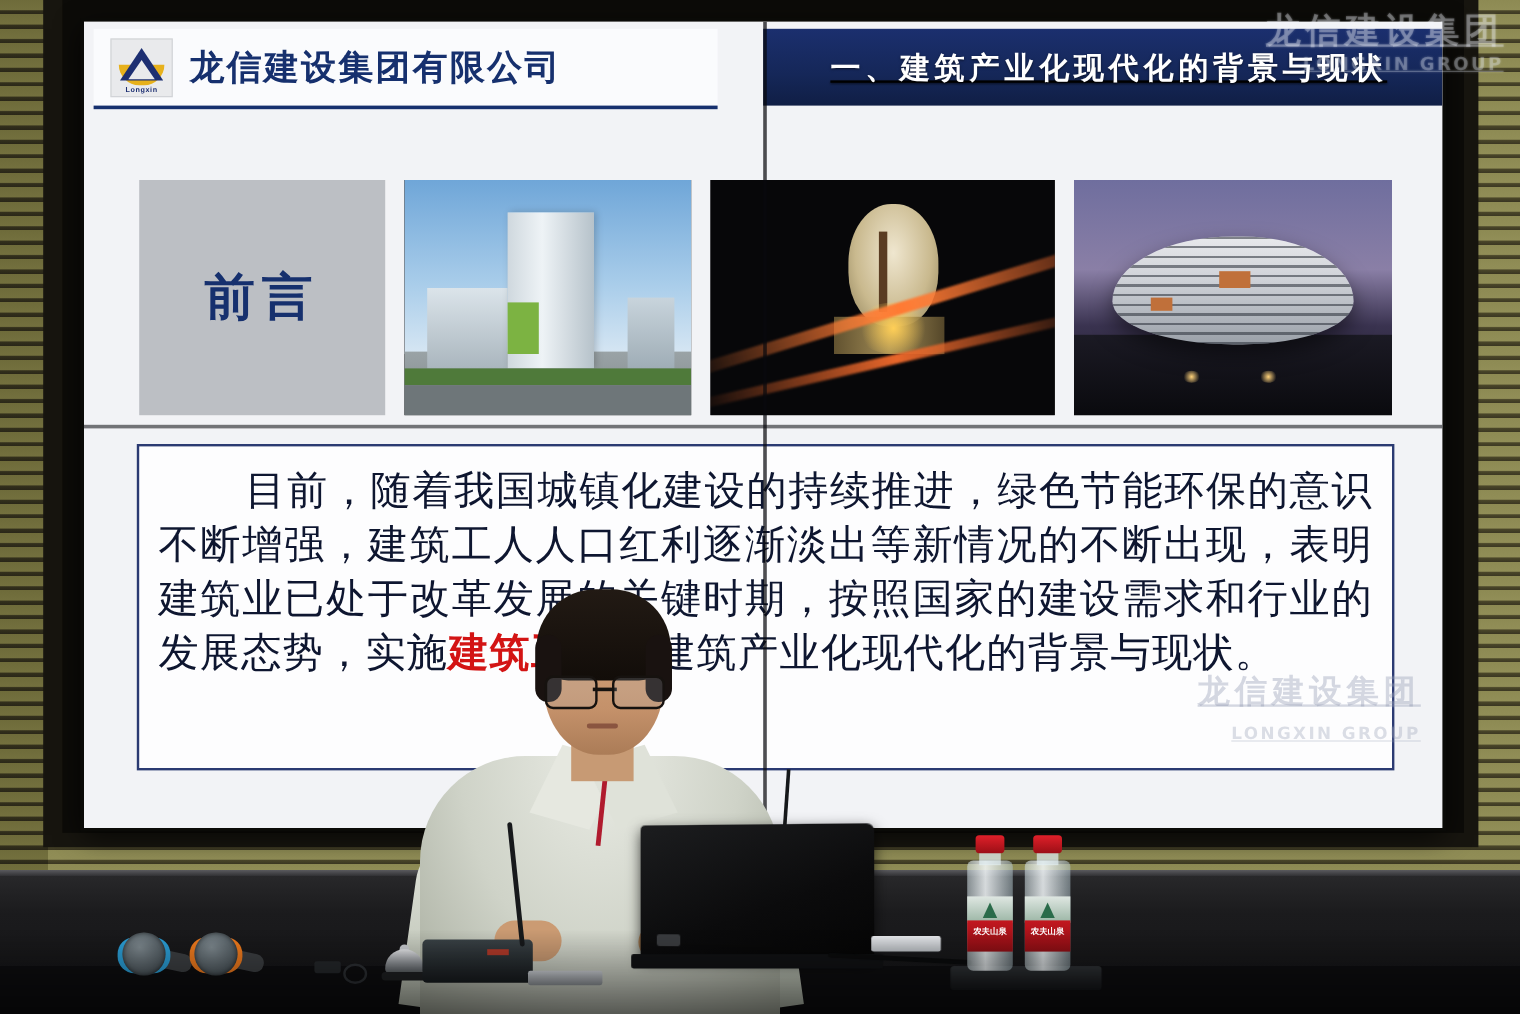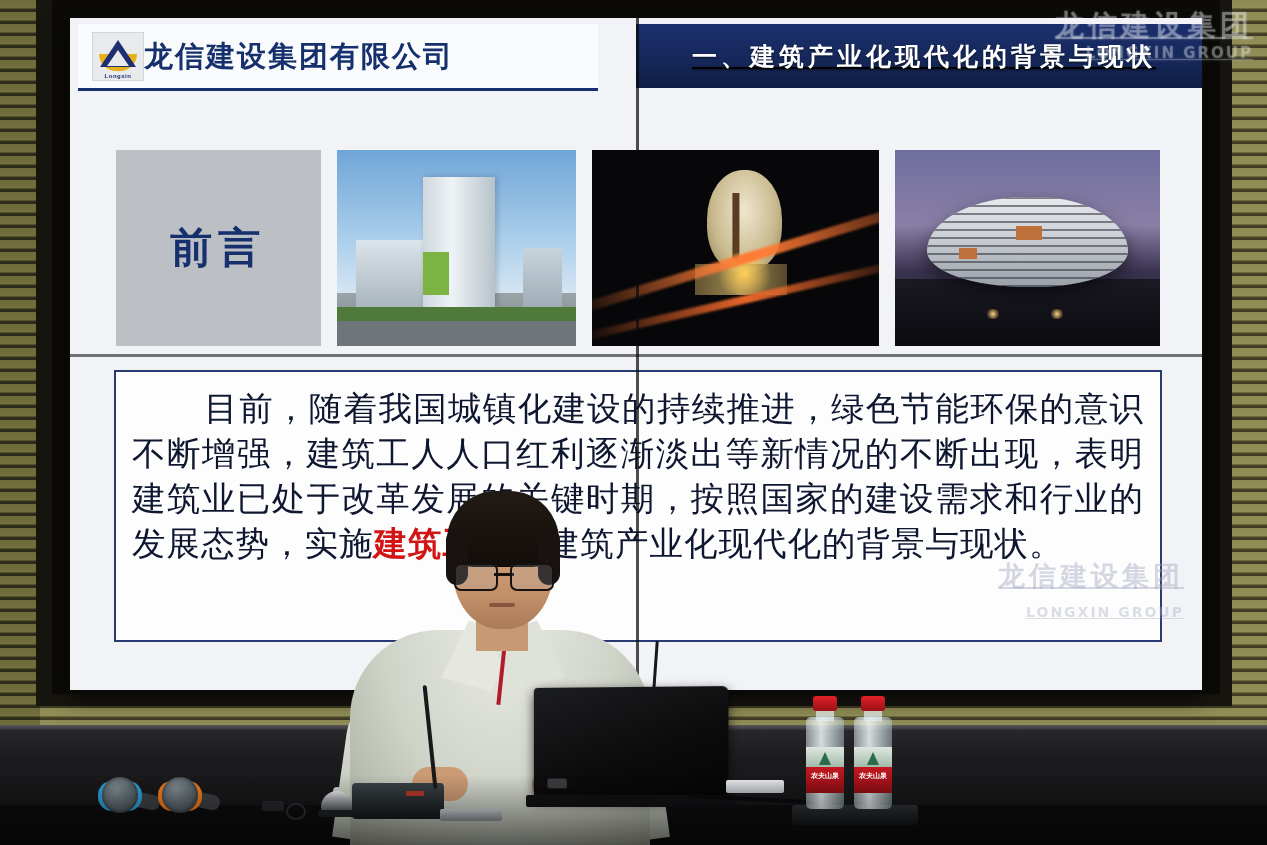--- a/index.html
+++ b/index.html
@@ -45,21 +45,21 @@
   .logo-arc{position:absolute;left:6px;bottom:9px;width:38px;height:17px;
        border-radius:0 0 19px 19px;background:#e7b11c;}
   .logo-tri{position:absolute;left:7px;top:7px;width:0;height:0;
        border-left:18px solid transparent;border-right:18px solid transparent;
        border-bottom:27px solid #1d2f72;}
   .logo-tri-in{position:absolute;left:14px;top:17px;width:0;height:0;
        border-left:11px solid transparent;border-right:11px solid transparent;
        border-bottom:16px solid #e9eaec;}
   .logo-word{position:absolute;left:0;right:0;bottom:1px;text-align:center;
        font-size:6px;font-weight:bold;color:#1d2f72;letter-spacing:.5px;}
-  .hdr-titles{line-height:1;}
+  .hdr-titles{margin-left:14px;line-height:1;}
   .cn-name{font-size:29px;font-weight:bold;color:#16306e;letter-spacing:2px;
        font-family:"DejaVu Sans",sans-serif;}
   .en-name{font-size:13.5px;font-weight:bold;color:#16306e;letter-spacing:1.6px;
        margin-top:5px;font-family:"DejaVu Sans Mono",monospace;}
 
   .hdr-blue{position:absolute;left:566px;top:6px;right:0px;height:64px;
        background:linear-gradient(180deg,#1b2f6e 0%,#152758 60%,#101e45 100%);
        display:flex;align-items:center;text-decoration:underline;}
   .hdr-blue-txt{color:#fff;font-size:25px;font-weight:bold;letter-spacing:4px;
        margin-left:56px;font-family:"DejaVu Sans",sans-serif;

